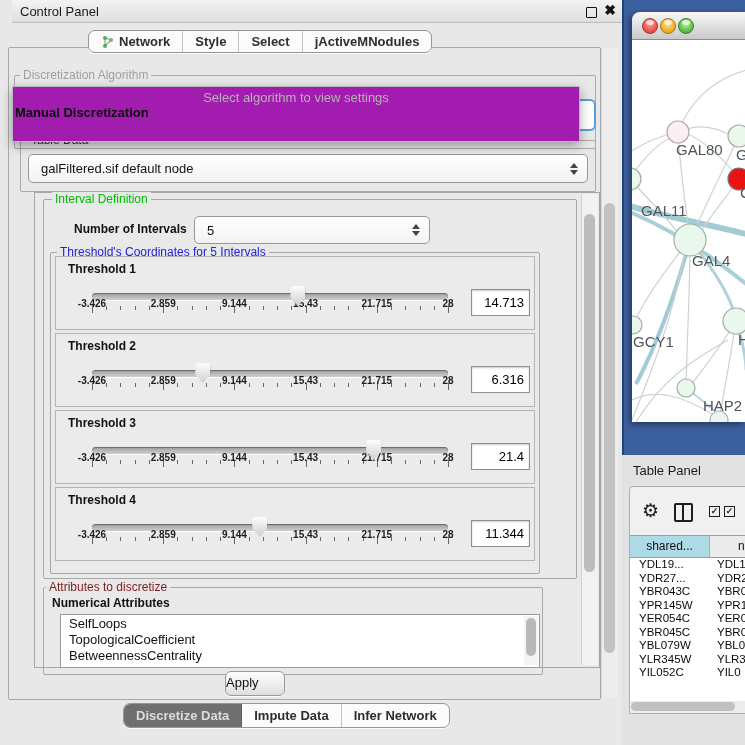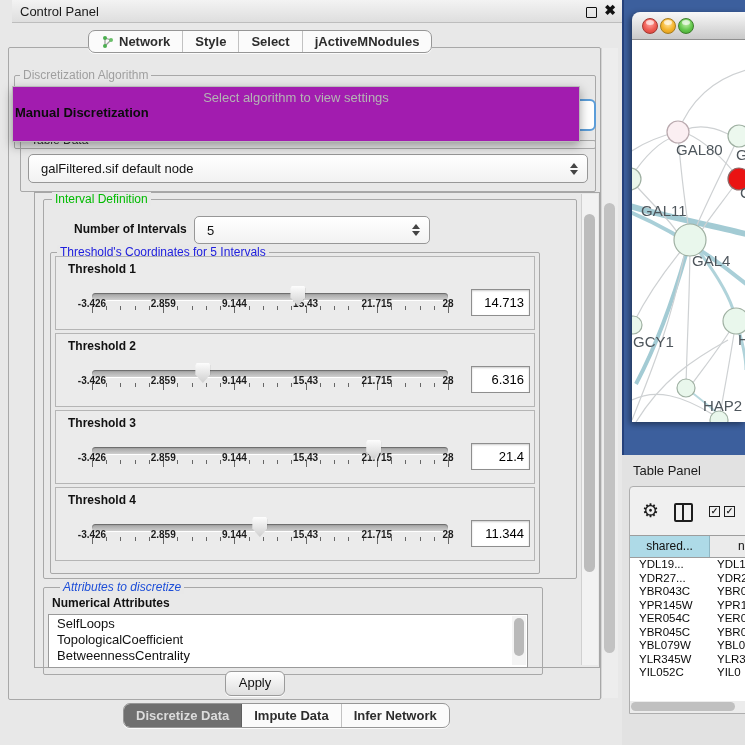--- a/index.html
+++ b/index.html
@@ -93,31 +93,31 @@
   .sld .tick{position:absolute;top:49px;width:1px;background:#666;}
   .sld .tick.minor{height:4px;}
   .sld .tick.major{height:7px;}
   .sld .tlab{position:absolute;top:41px;transform:translateX(-50%);font-size:10px;
     font-weight:bold;color:#1c1c1c;white-space:nowrap;}
   .thr-field{position:absolute;left:415px;top:32px;width:52px;height:25px;background:#fff;
     border:1px solid #8e8e8e;font-size:13px;color:#000;text-align:right;padding-right:5px;
     line-height:25px;box-shadow:inset 0 1px 2px rgba(0,0,0,.2);}
 
   #grp-attr{left:8px;top:394px;width:498px;height:86px;}
-  #grp-attr-title{left:16px;top:-8px;color:#1d4ed8;font-style:italic;}
+  #grp-attr-title{left:2px;top:-8px;color:#7f1d1d;}
   #attr-sub{position:absolute;left:8px;top:8px;font-size:12px;font-weight:bold;color:#111;}
-  #attr-list{position:absolute;left:4px;top:26px;width:478px;height:52px;background:#fff;
+  #attr-list{position:absolute;left:16px;top:26px;width:478px;height:52px;background:#fff;
     border:1px solid #9a9a9a;overflow:hidden;}
   .attr-item{font-size:13px;color:#111;padding:1px 0 0 8px;height:15px;white-space:nowrap;}
   #attr-sb{position:absolute;right:1px;top:1px;width:14px;height:49px;background:#f4f4f4;}
   #attr-sb .thumb{position:absolute;left:2px;top:2px;width:10px;height:38px;background:#b9b9b9;border-radius:5px;}
 
   #apply-btn{position:absolute;left:225px;top:671px;width:58px;height:23px;
     background:linear-gradient(#fefefe,#dfdfdf);border:1px solid #9b9b9b;border-radius:6px;
-    font-size:13px;color:#111;text-align:center;line-height:22px;
+    font-size:13px;color:#111;line-height:22px;
     box-shadow:0 1px 0 rgba(255,255,255,.8);}
 
   
   #desktop{position:absolute;left:622px;top:0;width:123px;height:455px;background:#3c5f9d;
     border-left:2px solid #25417b;}
   #netwin{position:absolute;left:632px;top:12px;width:113px;height:410px;
     border-radius:8px 0 0 0;box-shadow:-2px 2px 6px rgba(0,0,0,.45);}
   #netwin-titlebar{position:absolute;left:0;top:0;width:100%;height:27px;
     background:linear-gradient(#f8f8f8,#c9c9c9);border-radius:8px 0 0 0;
     border-bottom:1px solid #8e8e8e;}

